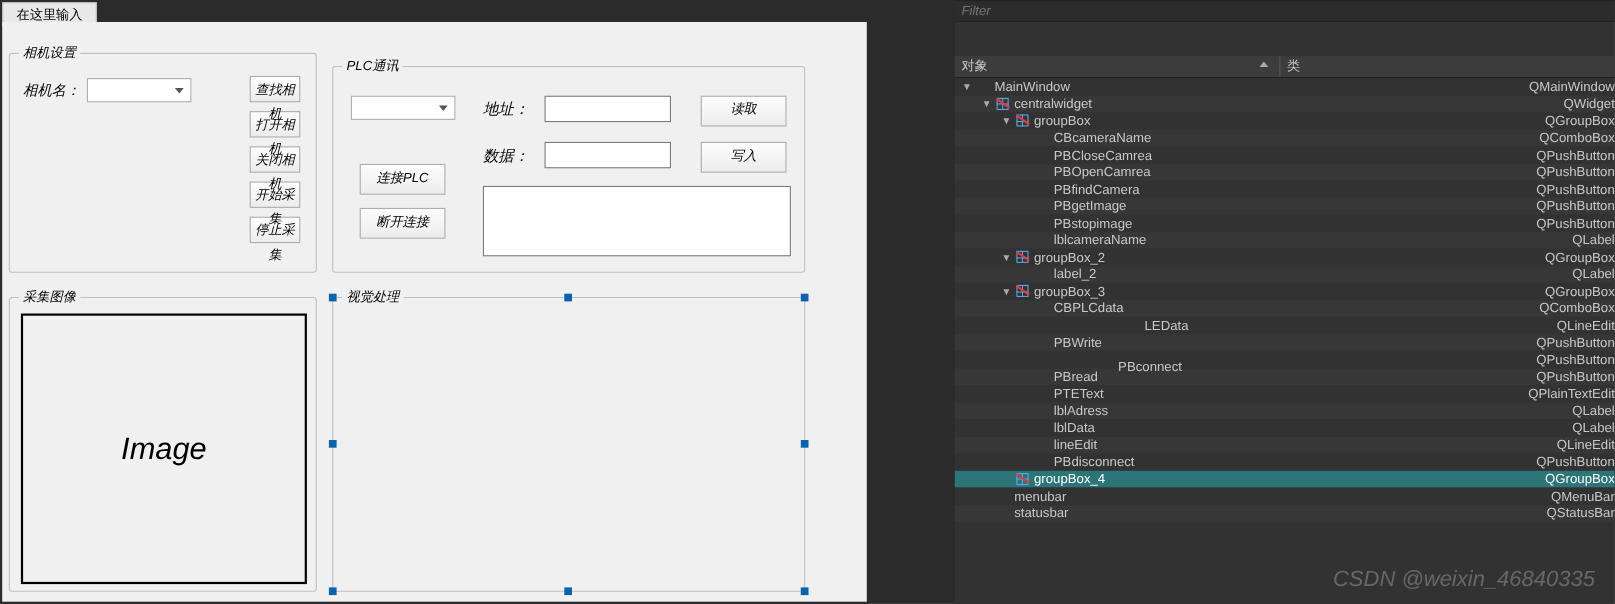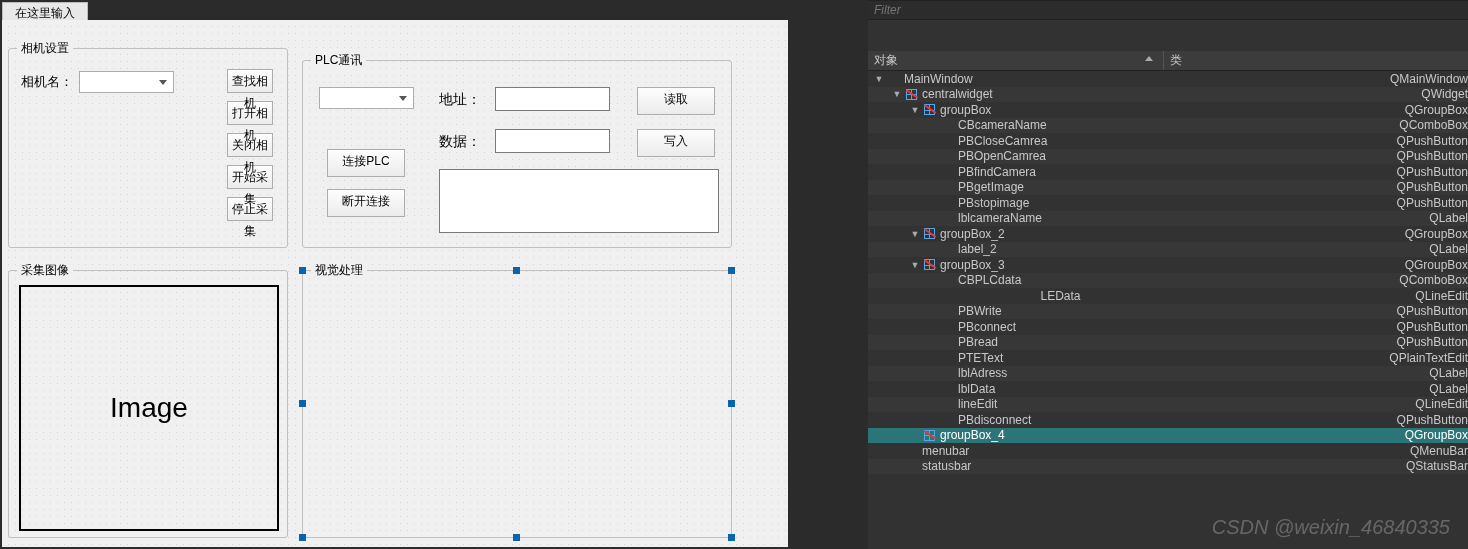--- a/index.html
+++ b/index.html
@@ -45,20 +45,21 @@
   background-size: 7px 7px;
   background-position: 3px 3px;
 }
 
 
 .groupbox {
   position: absolute;
   border: 1px solid #c0c0c0;
   border-radius: 3px;
   background: transparent;
+  font-style: italic;
 }
 .groupbox > .gb-title {
   position: absolute;
   top: -9px;
   left: 8px;
   background: #f0f0f0;
   padding: 0 4px;
   font-size: 12px;
   color: #000;
 }
@@ -426,21 +427,21 @@
       </div>
       <div class="tree-row alt">
         <div class="col1" style="padding-left: 60px; align-items: flex-end;">
           <span class="tw-toggle"></span>
           <span class="tw-icon"></span>
           <span>PBWrite</span>
         </div>
         <div class="col2">QPushButton</div>
       </div>
       <div class="tree-row">
-        <div class="col1" style="padding-left: 60px;">
+        <div class="col1" style="padding-left: 60px; flex-direction: column;">
           <span class="tw-toggle"></span>
           <span class="tw-icon"></span>
           <span>PBconnect</span>
         </div>
         <div class="col2">QPushButton</div>
       </div>
       <div class="tree-row alt">
         <div class="col1" style="padding-left: 60px;">
           <span class="tw-toggle"></span>
           <span class="tw-icon"></span>

